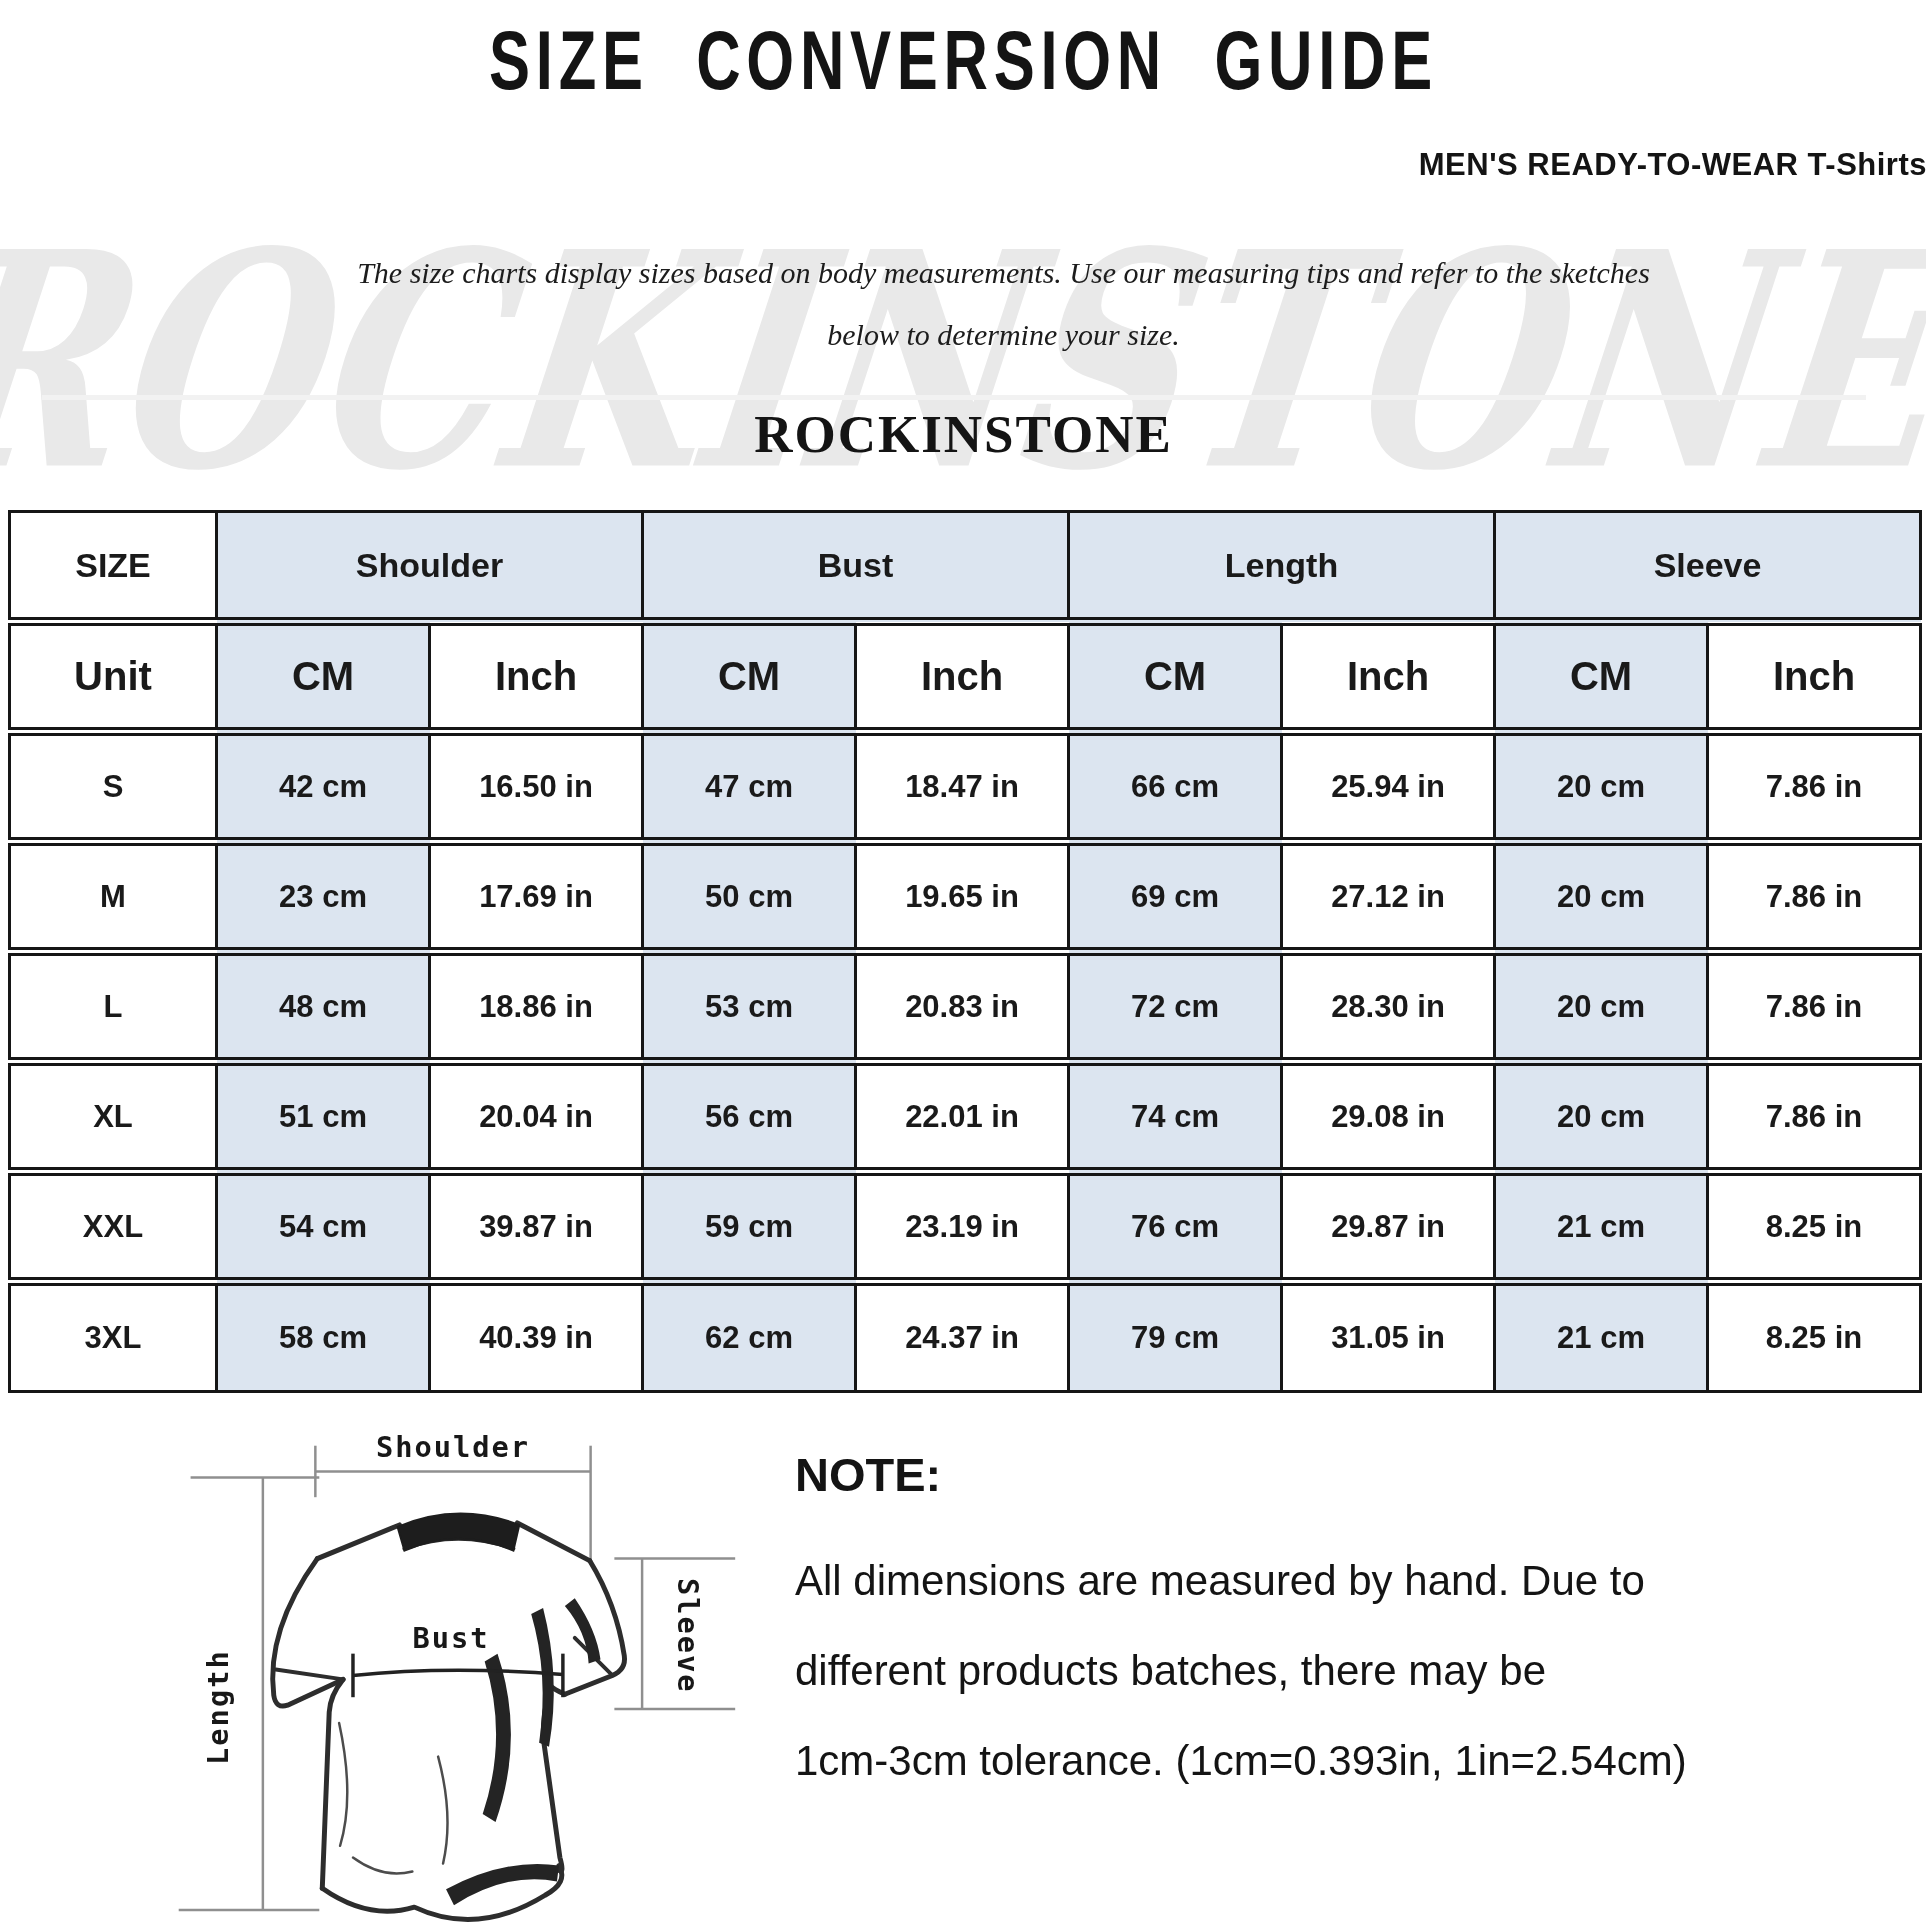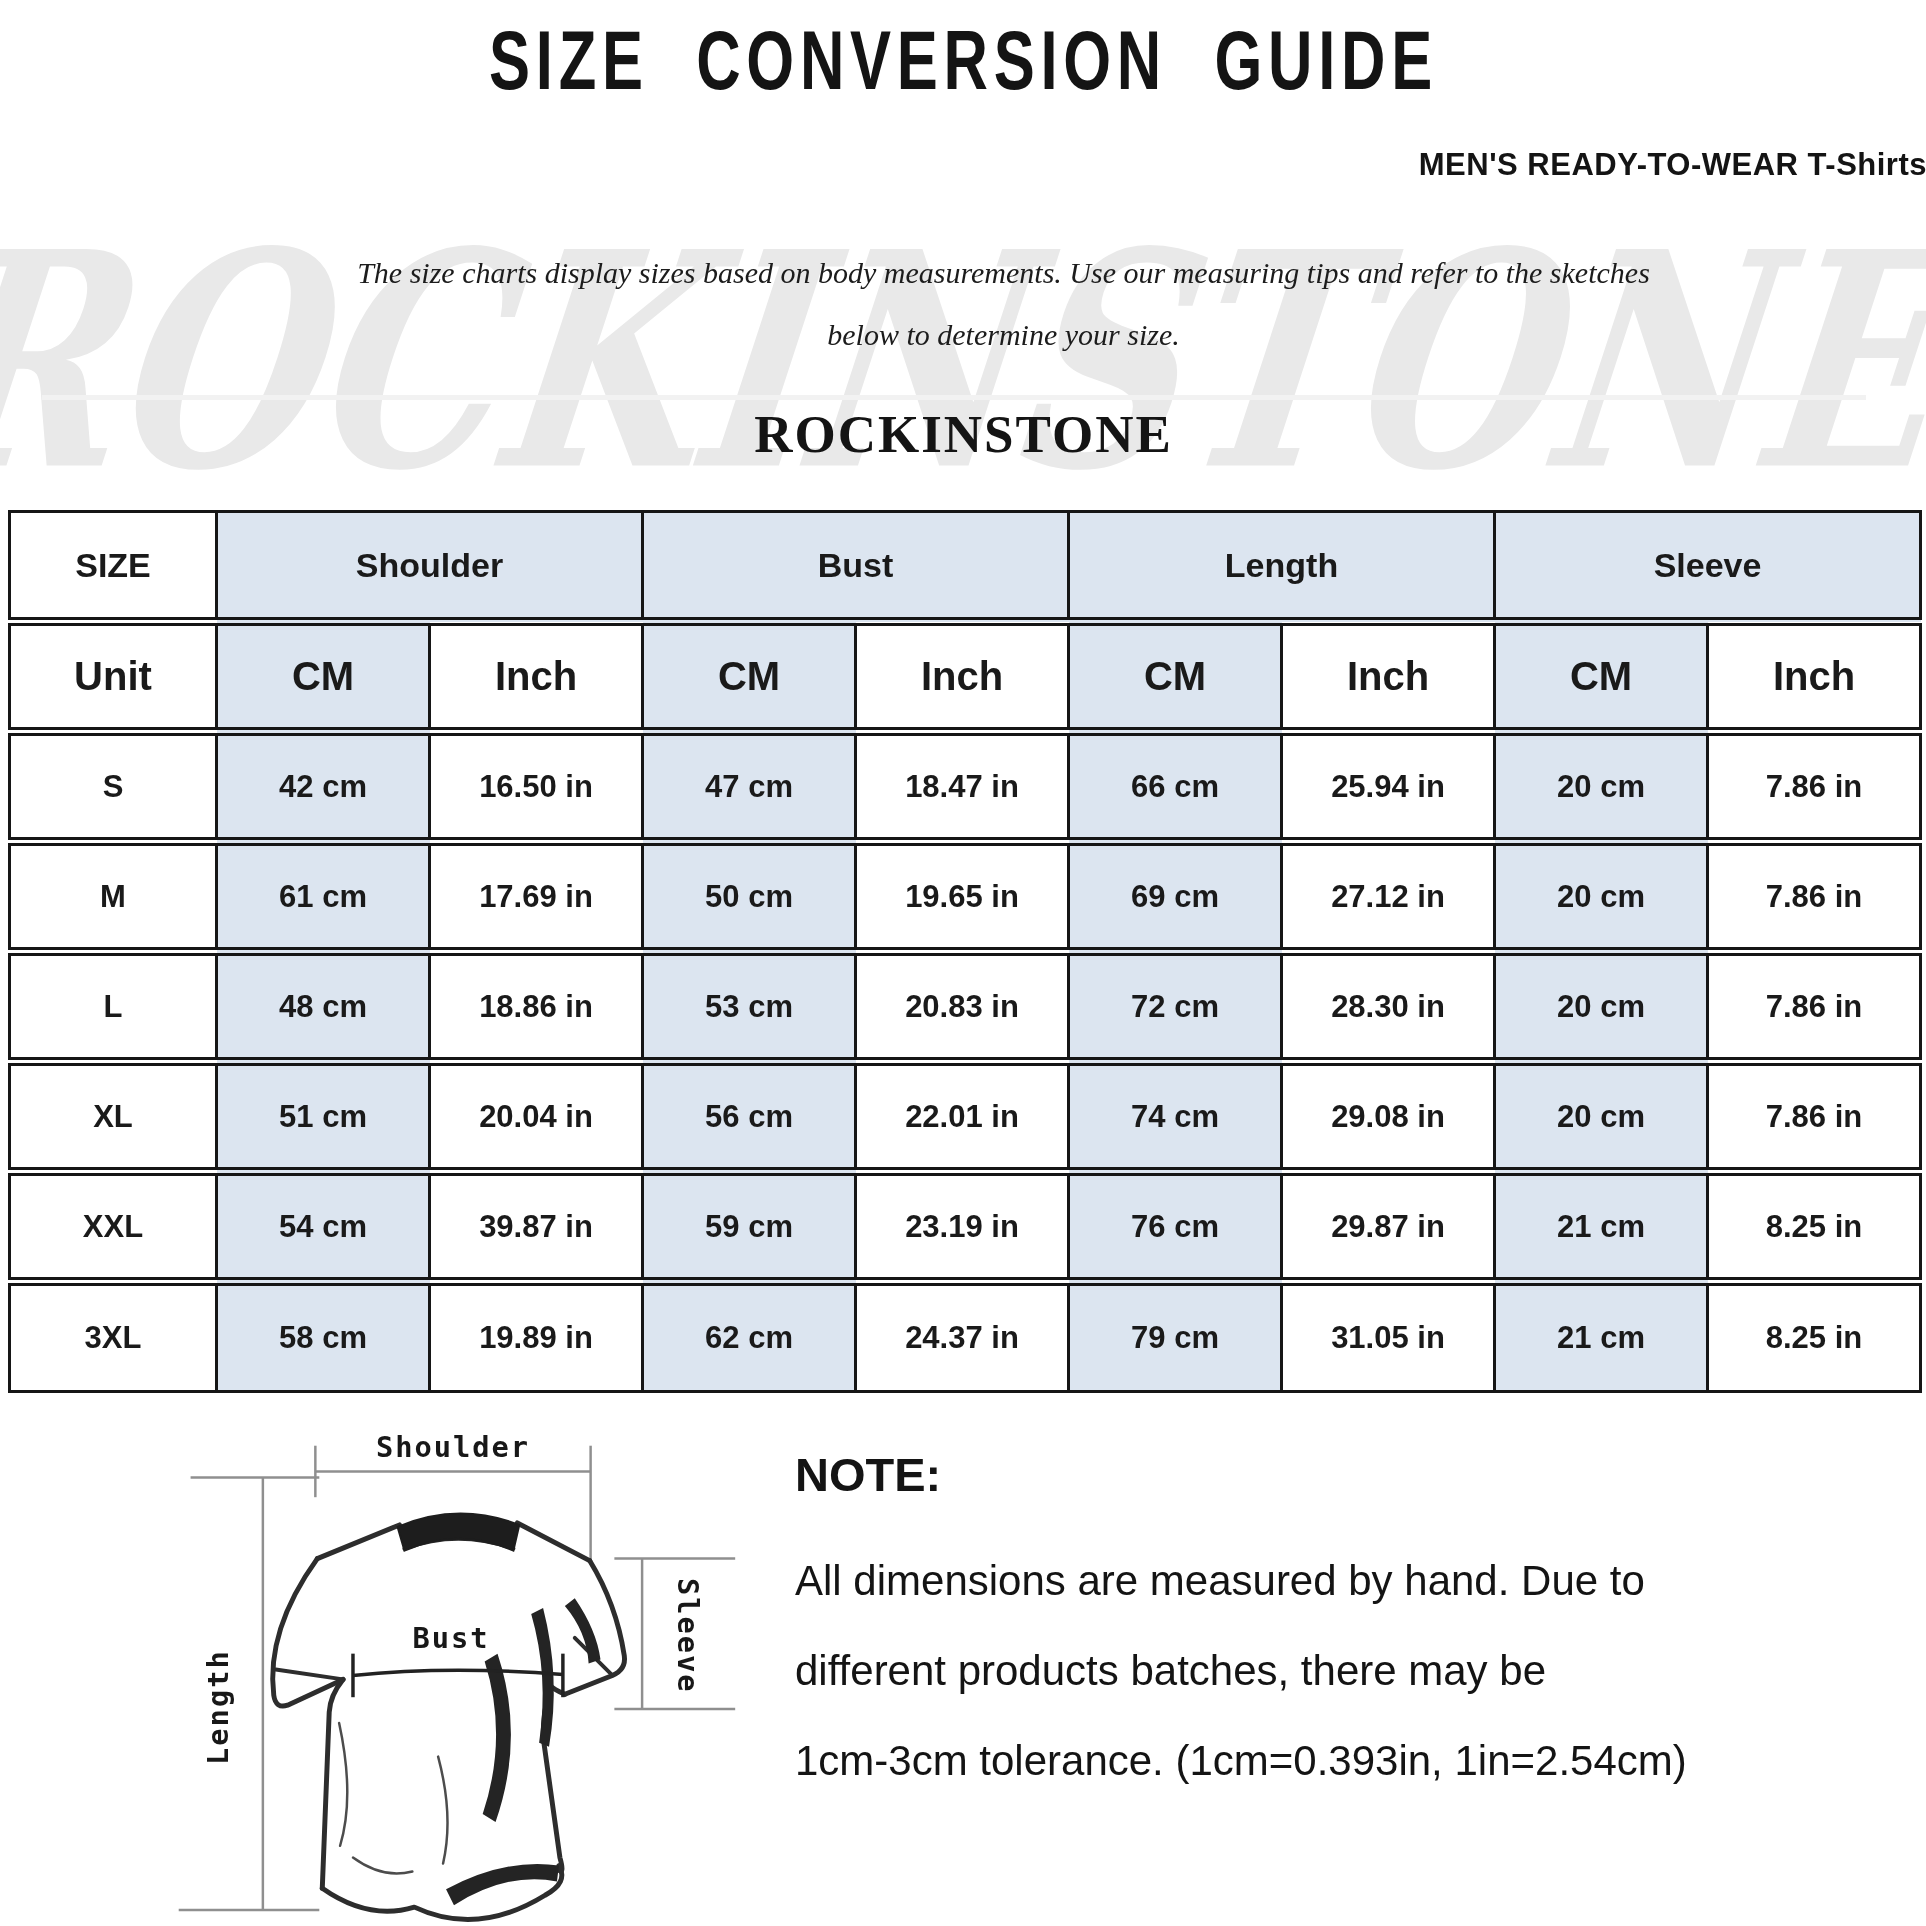--- a/index.html
+++ b/index.html
@@ -113,21 +113,21 @@
         <td>16.50 in</td>
         <td class="blue">47 cm</td>
         <td>18.47 in</td>
         <td class="blue">66 cm</td>
         <td>25.94 in</td>
         <td class="blue">20 cm</td>
         <td>7.86 in</td>
       </tr>
       <tr>
         <td>M</td>
-        <td class="blue">61 cm</td>
+        <td class="blue">23 cm</td>
         <td>17.69 in</td>
         <td class="blue">50 cm</td>
         <td>19.65 in</td>
         <td class="blue">69 cm</td>
         <td>27.12 in</td>
         <td class="blue">20 cm</td>
         <td>7.86 in</td>
       </tr>
       <tr>
         <td>L</td>
@@ -158,21 +158,21 @@
         <td class="blue">59 cm</td>
         <td>23.19 in</td>
         <td class="blue">76 cm</td>
         <td>29.87 in</td>
         <td class="blue">21 cm</td>
         <td>8.25 in</td>
       </tr>
       <tr>
         <td>3XL</td>
         <td class="blue">58 cm</td>
-        <td>19.89 in</td>
+        <td>40.39 in</td>
         <td class="blue">62 cm</td>
         <td>24.37 in</td>
         <td class="blue">79 cm</td>
         <td>31.05 in</td>
         <td class="blue">21 cm</td>
         <td>8.25 in</td>
       </tr>
     </tbody>
   </table>
 

